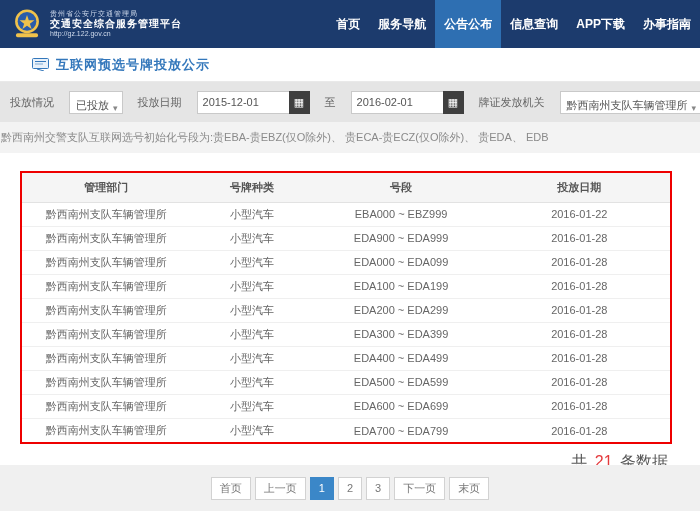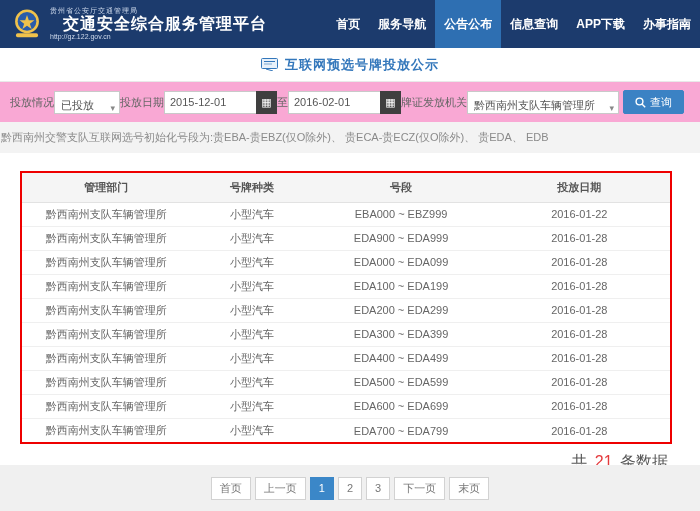--- a/index.html
+++ b/index.html
@@ -11,41 +11,41 @@
 
   
   .topbar {
     height:48px; background:#1c3b6d; display:flex;
     align-items:stretch; justify-content:space-between; padding-left:10px;
   }
   .brand { display:flex; align-items:center; gap:6px; }
   .logo { width:34px; height:34px; flex:0 0 auto; }
   .brand-text { display:flex; flex-direction:column; justify-content:center; line-height:1.15; }
   .agency { font-size:7px; color:#cfdaec; letter-spacing:1px; }
-  .platform { font-size:16px; font-weight:bold; color:#ffffff; letter-spacing:1px;margin-left:13px; }
+  .platform { font-size:10px; font-weight:bold; color:#ffffff; letter-spacing:1px; }
   .url { font-size:7px; color:#cfdaec; }
   .nav { display:flex; align-items:stretch; }
   .nav-item {
     color:#ffffff; font-size:12px; font-weight:bold; padding:0 9px;
     display:flex; align-items:center; cursor:pointer; white-space:nowrap;
   }
   .nav-item.active { background:#2e6fb2; }
 
   
   .title-bar {
     height:34px; display:flex; align-items:center; gap:7px;
-    padding:0 32px; border-bottom:1px solid #e9e9e9; background:#fff;justify-content:center;
+    padding:0 32px; border-bottom:1px solid #e9e9e9; background:#fff;
   }
   .title-icon { width:17px; height:13px; flex:0 0 auto; }
   .page-title { color:#3377bb; font-size:13px; font-weight:bold; letter-spacing:1px; }
 
   
   .filters {
-    display:flex; align-items:center; gap:0; padding:8px 10px;
-    background:#f9a8d4; font-size:11px; color:#666; flex-wrap:nowrap;
+    display:flex; align-items:center; gap:15px; padding:8px 10px;
+    background:#e5e5e5; font-size:11px; color:#666; flex-wrap:nowrap;
   }
   .flabel { white-space:nowrap; color:#666; }
   .select {
     height:23px; border:1px solid #c9c9c9; background:#fff; display:flex;
     align-items:flex-end; justify-content:space-between; padding:0 4px 0 6px;
     font-size:11px; color:#555; cursor:pointer; white-space:nowrap;
   }
   .select.status { width:66px; }
   .select.org { width:152px; }
   .caret { color:#888; font-size:9px; margin-left:4px; }

